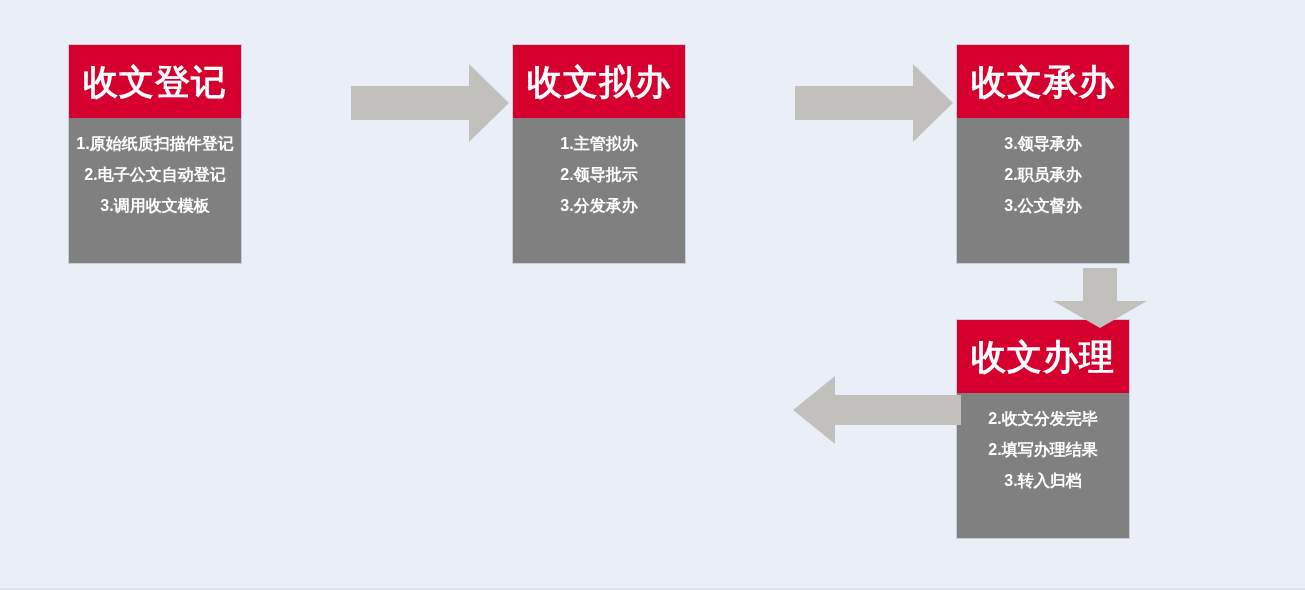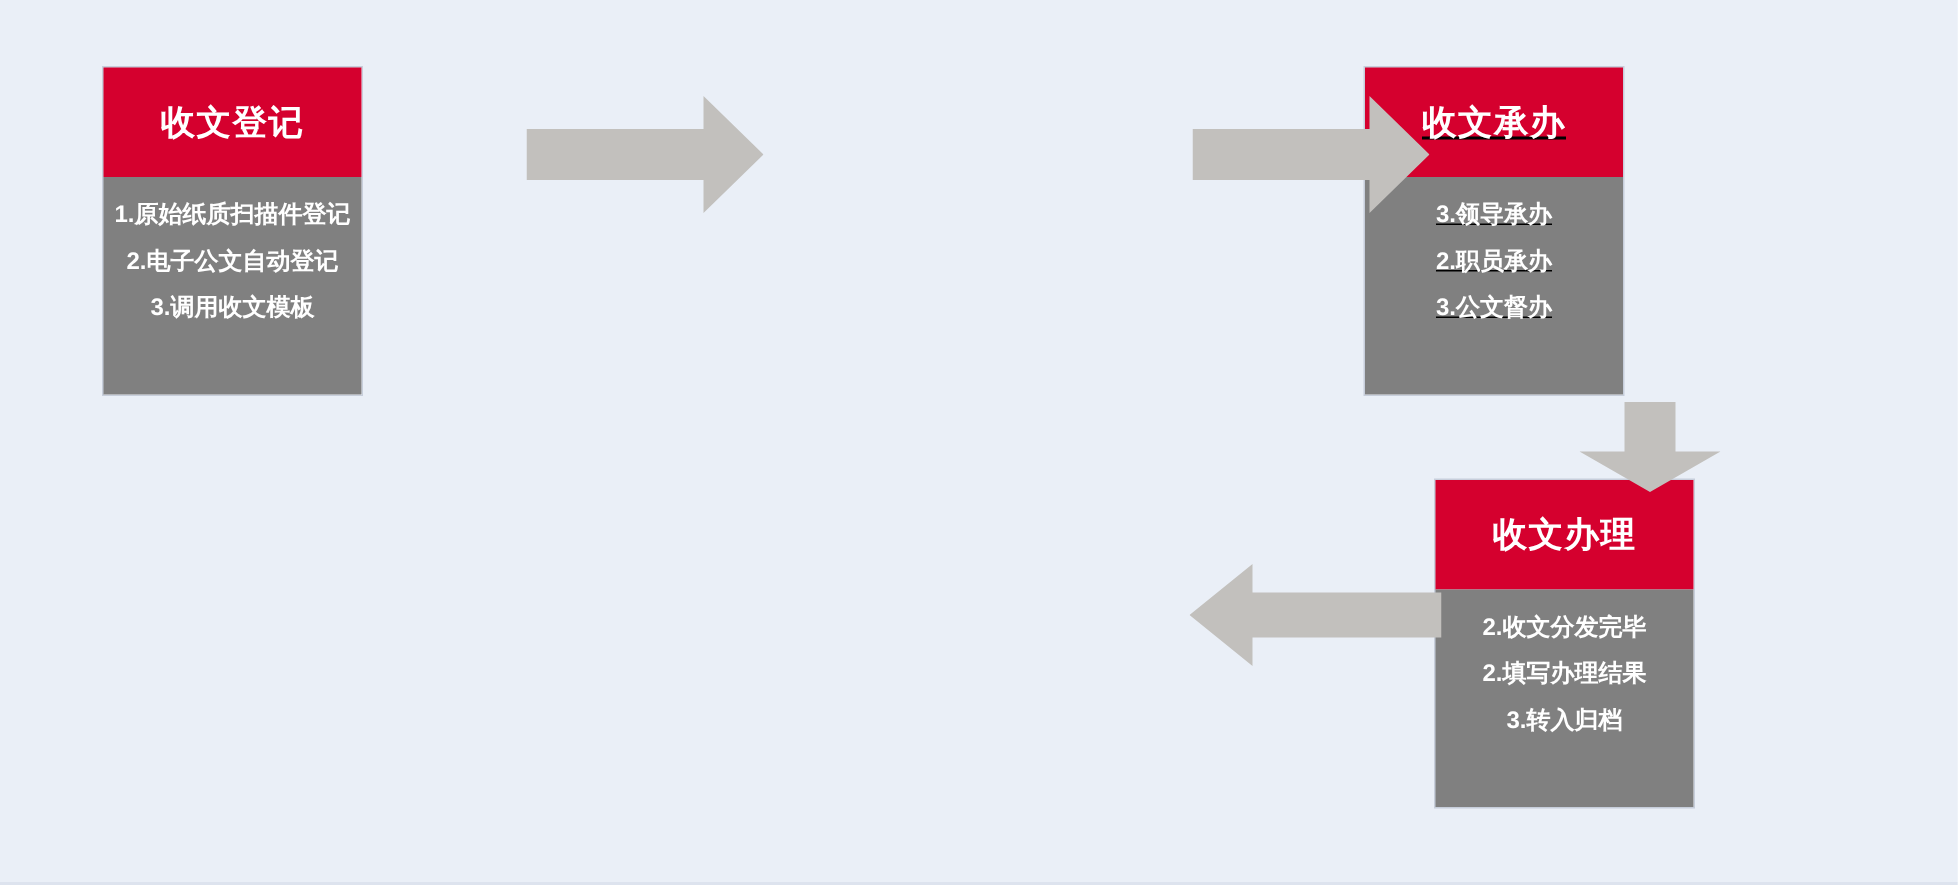--- a/index.html
+++ b/index.html
@@ -26,21 +26,21 @@
     box-sizing: border-box;
     box-shadow: 0 0 0 1px rgba(170,178,196,0.55);
   }
   .box-header {
     height: 73px;
     background: #d5002e;
     display: flex;
     align-items: center;
     justify-content: center;
     color: #ffffff;
-    font-size: 23px;
+    font-size: 35px;
     font-weight: bold;
     letter-spacing: 1px;
     line-height: 1;
   }
   .box-body {
     height: 145px;
     background: #808080;
     padding: 14px 0 0 0;
     display: flex;
     flex-direction: column;
@@ -52,21 +52,21 @@
     color: #ffffff;
     font-size: 16px;
     font-weight: bold;
     line-height: 1.45;
     white-space: nowrap;
     text-align: center;
   }
   
   #box-shouwen-dengji  { left: 69px;  top: 45px; }
   #box-shouwen-niban   { left: 513px; top: 45px; }
-  #box-shouwen-chengban{ left: 910px; top: 45px; text-decoration: underline; }
+  #box-shouwen-chengban{ left: 957px; top: 45px; }
   #box-shouwen-banli   { left: 957px; top: 320px; }
   #box-shouwen-guidang { left: 513px; top: 332px; }
 
   .arrow {
     position: absolute;
     display: block;
   }
   #arrow-right-1 { left: 351px; top: 64px; }
   #arrow-right-2 { left: 795px; top: 64px; }
   #arrow-down-1  { left: 1053px; top: 268px; }
@@ -80,20 +80,28 @@
 
   <div class="box" id="box-shouwen-dengji">
     <div class="box-header">收文登记</div>
     <div class="box-body">
       <div class="box-item">1.原始纸质扫描件登记</div>
       <div class="box-item">2.电子公文自动登记</div>
       <div class="box-item">3.调用收文模板</div>
     </div>
   </div>
 
+  <div class="box" id="box-shouwen-niban">
+    <div class="box-header">收文拟办</div>
+    <div class="box-body">
+      <div class="box-item">1.主管拟办</div>
+      <div class="box-item">2.领导批示</div>
+      <div class="box-item">3.分发承办</div>
+    </div>
+  </div>
 
   <div class="box" id="box-shouwen-chengban">
     <div class="box-header">收文承办</div>
     <div class="box-body">
       <div class="box-item">3.领导承办</div>
       <div class="box-item">2.职员承办</div>
       <div class="box-item">3.公文督办</div>
     </div>
   </div>
 

